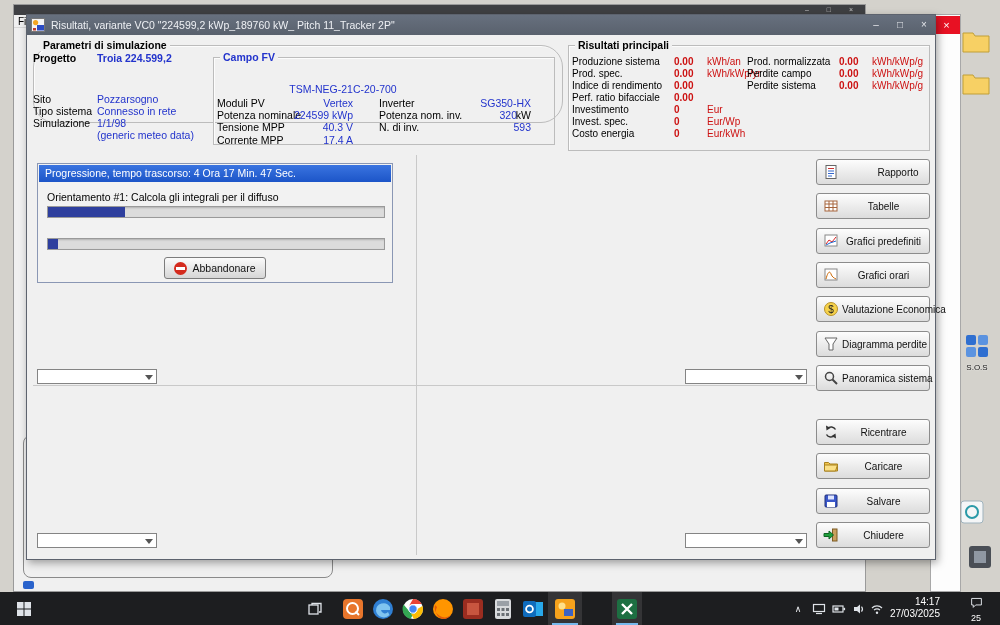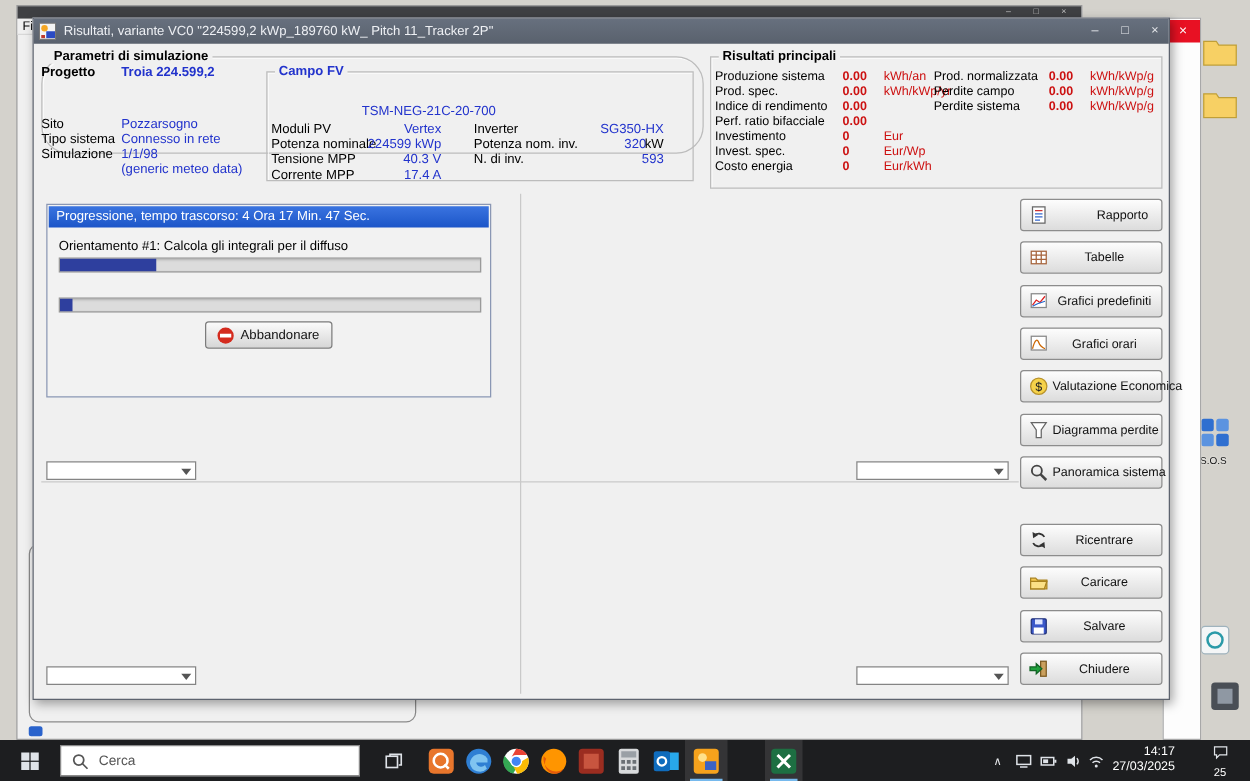--- a/index.html
+++ b/index.html
@@ -1,20 +1,20 @@
 <!DOCTYPE html>
 <html><head>
 <meta charset="utf-8">
 <style>
   * { margin:0; padding:0; box-sizing:border-box; }
   body { font-family:"Liberation Sans", sans-serif; }
   .page { position:relative; width:1000px; height:625px; overflow:hidden; background:#d4d2cc; }
 
   
-  .dt-icon { position:absolute; z-index:1; text-align:left; }
+  .dt-icon { position:absolute; z-index:1; text-align:center; }
   .dt-label { font-size:8px; color:#111; margin-top:1px; text-shadow:0 0 2px #fff; }
 
   
   .winB { position:absolute; left:930px; top:14px; width:31px; height:578px; background:#fdfdfd; border:1px solid #a8a8a8; z-index:4; }
   .winB-close { position:absolute; left:2px; top:1px; width:27px; height:18px; background:#e81123; color:#fff; font-size:11px; text-align:center; line-height:18px; }
 
   
   .winA { position:absolute; left:13px; top:4px; width:853px; height:588px; background:#f0f0f0; border:1px solid #9a9a9a; z-index:10; }
   .winA-titlebar { position:absolute; left:0; top:0; width:100%; height:10px; background:#3f4043; }
   .winA-ctrls { position:absolute; right:4px; top:0; height:10px; color:#c8c8c8; font-size:7px; line-height:10px; letter-spacing:8px; }
@@ -40,21 +40,21 @@
   .valb.bold { font-weight:bold; }
   .center-line { position:absolute; text-align:center; font-size:10.5px; color:#2233cc; white-space:nowrap; }
 
   .r-row { position:absolute; display:flex; align-items:baseline; font-size:10px; white-space:nowrap; }
   .r-lbl { flex:none; width:102px; color:#000; }
   .r-row.right .r-lbl { width:92px; }
   .r-val { flex:none; width:28px; text-align:left; color:#cc1111; font-weight:bold; }
   .r-unit { margin-left:5px; color:#cc1111; }
 
   
-  .prog { position:absolute; left:10px; top:148px; width:356px; height:155px; background:#f2f2f2; border:1px solid #8a97b4; }
+  .prog { position:absolute; left:10px; top:148px; width:356px; height:120px; background:#f2f2f2; border:1px solid #8a97b4; }
   .prog-header { position:absolute; left:1px; top:1px; right:1px; height:17px; background:linear-gradient(#3a74e0,#1c55c8); color:#fff; font-size:10.5px; line-height:17px; padding-left:6px; white-space:nowrap; }
   .prog-status { position:absolute; left:9px; top:27px; font-size:10.5px; color:#000; white-space:nowrap; }
   .pbar { position:absolute; left:9px; width:338px; height:12px; background:#dcdcdc; border:1px solid #9a9a9a; box-shadow:inset 1px 1px 2px rgba(0,0,0,.2); }
   .pbar-fill { height:100%; background:#2e3f9e; }
   .abort-btn { position:absolute; left:50%; transform:translateX(-50%); top:93px; width:102px; height:22px; display:flex; align-items:center; justify-content:center; gap:5px; background:linear-gradient(#fbfbfb,#e3e3e3 65%,#d6d6d6); border:1px solid #7c7c7c; border-radius:3px; font-size:10.5px; color:#111; }
   .no-entry { width:13px; height:13px; border-radius:50%; background:#d42b1e; position:relative; flex:none; }
   .no-entry::after { content:""; position:absolute; left:2px; right:2px; top:5px; height:3px; background:#fff; }
 
   
   .div-v { position:absolute; left:389px; top:140px; width:1px; height:400px; background:#c9c9c9; }
@@ -378,27 +378,20 @@
 
   <div class="taskbar">
     <div class="tb-start">
       <svg width="16" height="16" viewBox="0 0 16 16">
           <rect x="1" y="1" width="6.5" height="6.5" fill="#dfe3e8"></rect>
           <rect x="8.5" y="1" width="6.5" height="6.5" fill="#dfe3e8"></rect>
           <rect x="1" y="8.5" width="6.5" height="6.5" fill="#dfe3e8"></rect>
           <rect x="8.5" y="8.5" width="6.5" height="6.5" fill="#dfe3e8"></rect>
         </svg>
     </div>
-    <div class="tb-search">
-      <svg width="14" height="14" viewBox="0 0 14 14">
-          <circle cx="6" cy="6" r="4" fill="none" stroke="#555" stroke-width="1.4"></circle>
-          <line x1="9" y1="9" x2="13" y2="13" stroke="#555" stroke-width="1.4"></line>
-        </svg>
-      <span>Cerca</span>
-    </div>
     <div class="tb-slot" style="left:300px;">
       <svg width="16" height="16" viewBox="0 0 16 16">
           <rect x="2" y="4" width="9" height="9" fill="none" stroke="#dfe3e8" stroke-width="1.3"></rect>
           <path d="M5 4 V2.5 H14 V11 H12" fill="none" stroke="#dfe3e8" stroke-width="1.3"></path>
         </svg>
     </div>
     <div class="tb-slot" style="left:338px;">
       <svg width="22" height="22" viewBox="0 0 22 22">
           <rect x="1" y="1" width="20" height="20" rx="4" fill="#e8762c"></rect>
           <circle cx="10.5" cy="10.5" r="5.5" fill="none" stroke="#fff" stroke-width="2"></circle>

